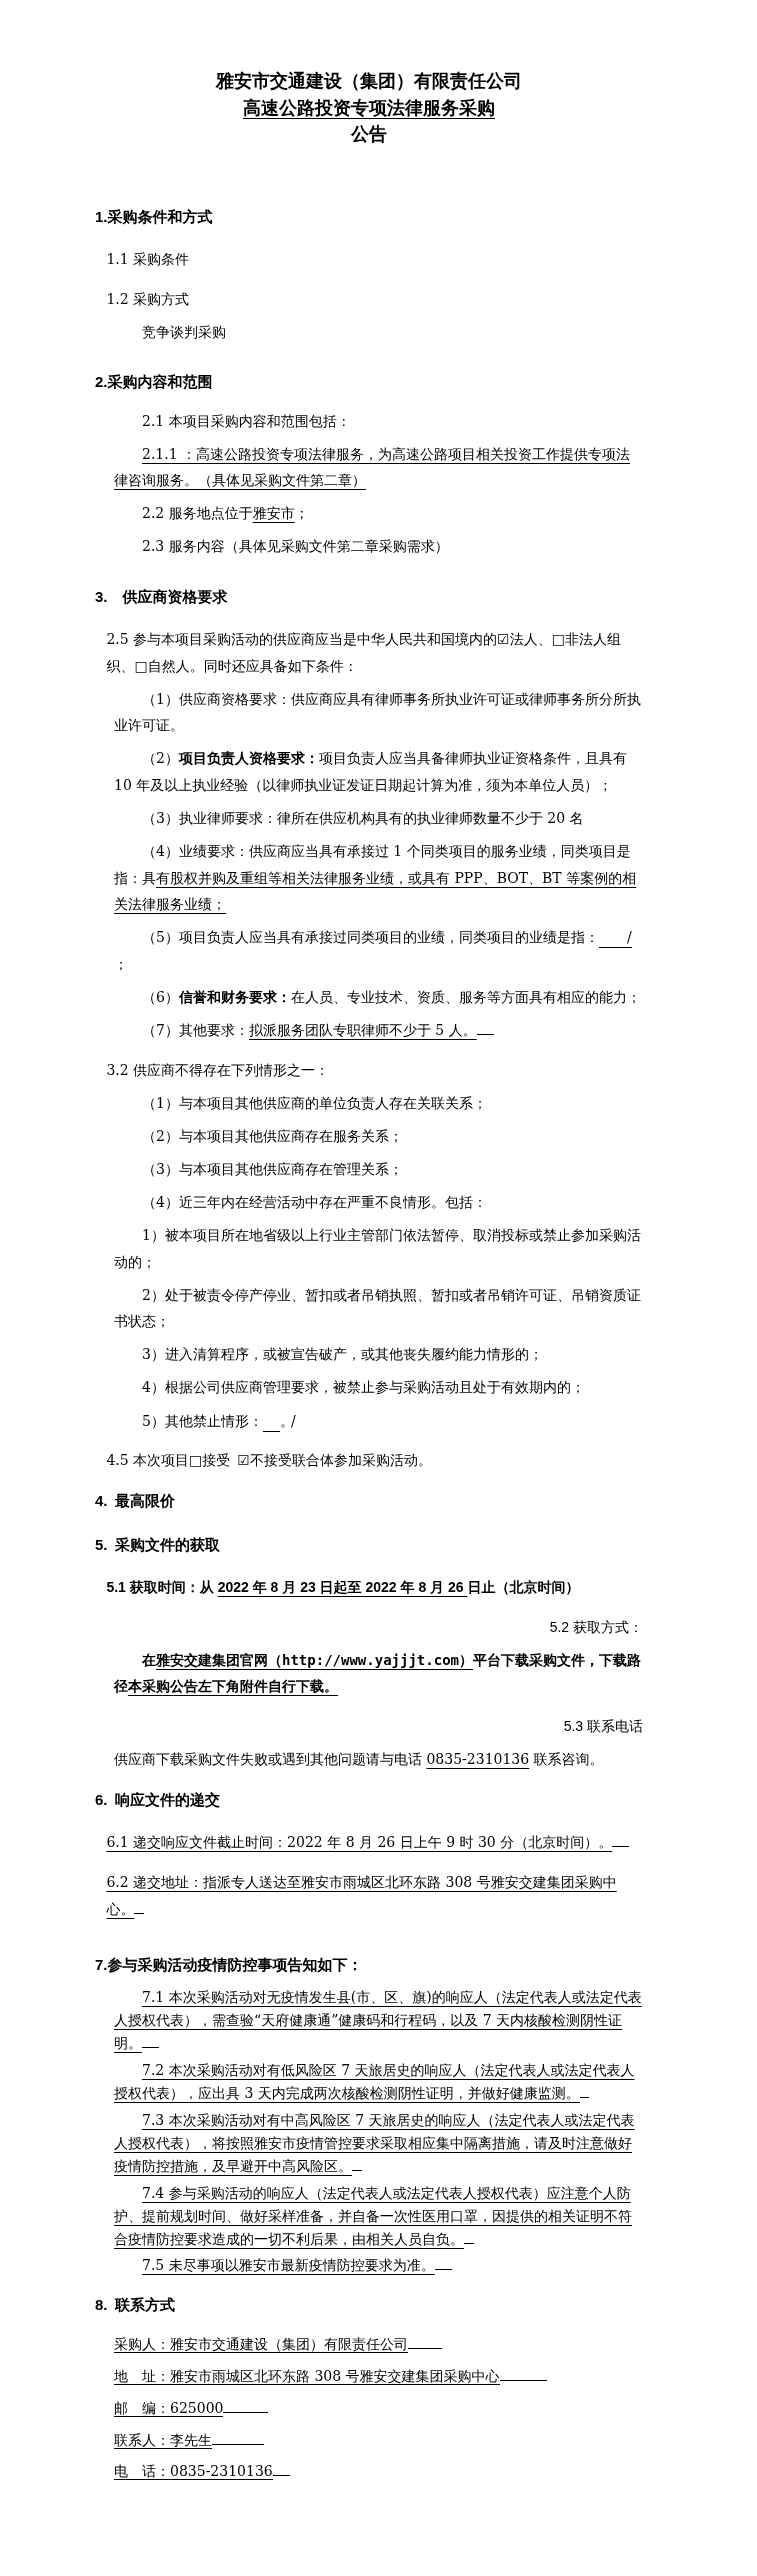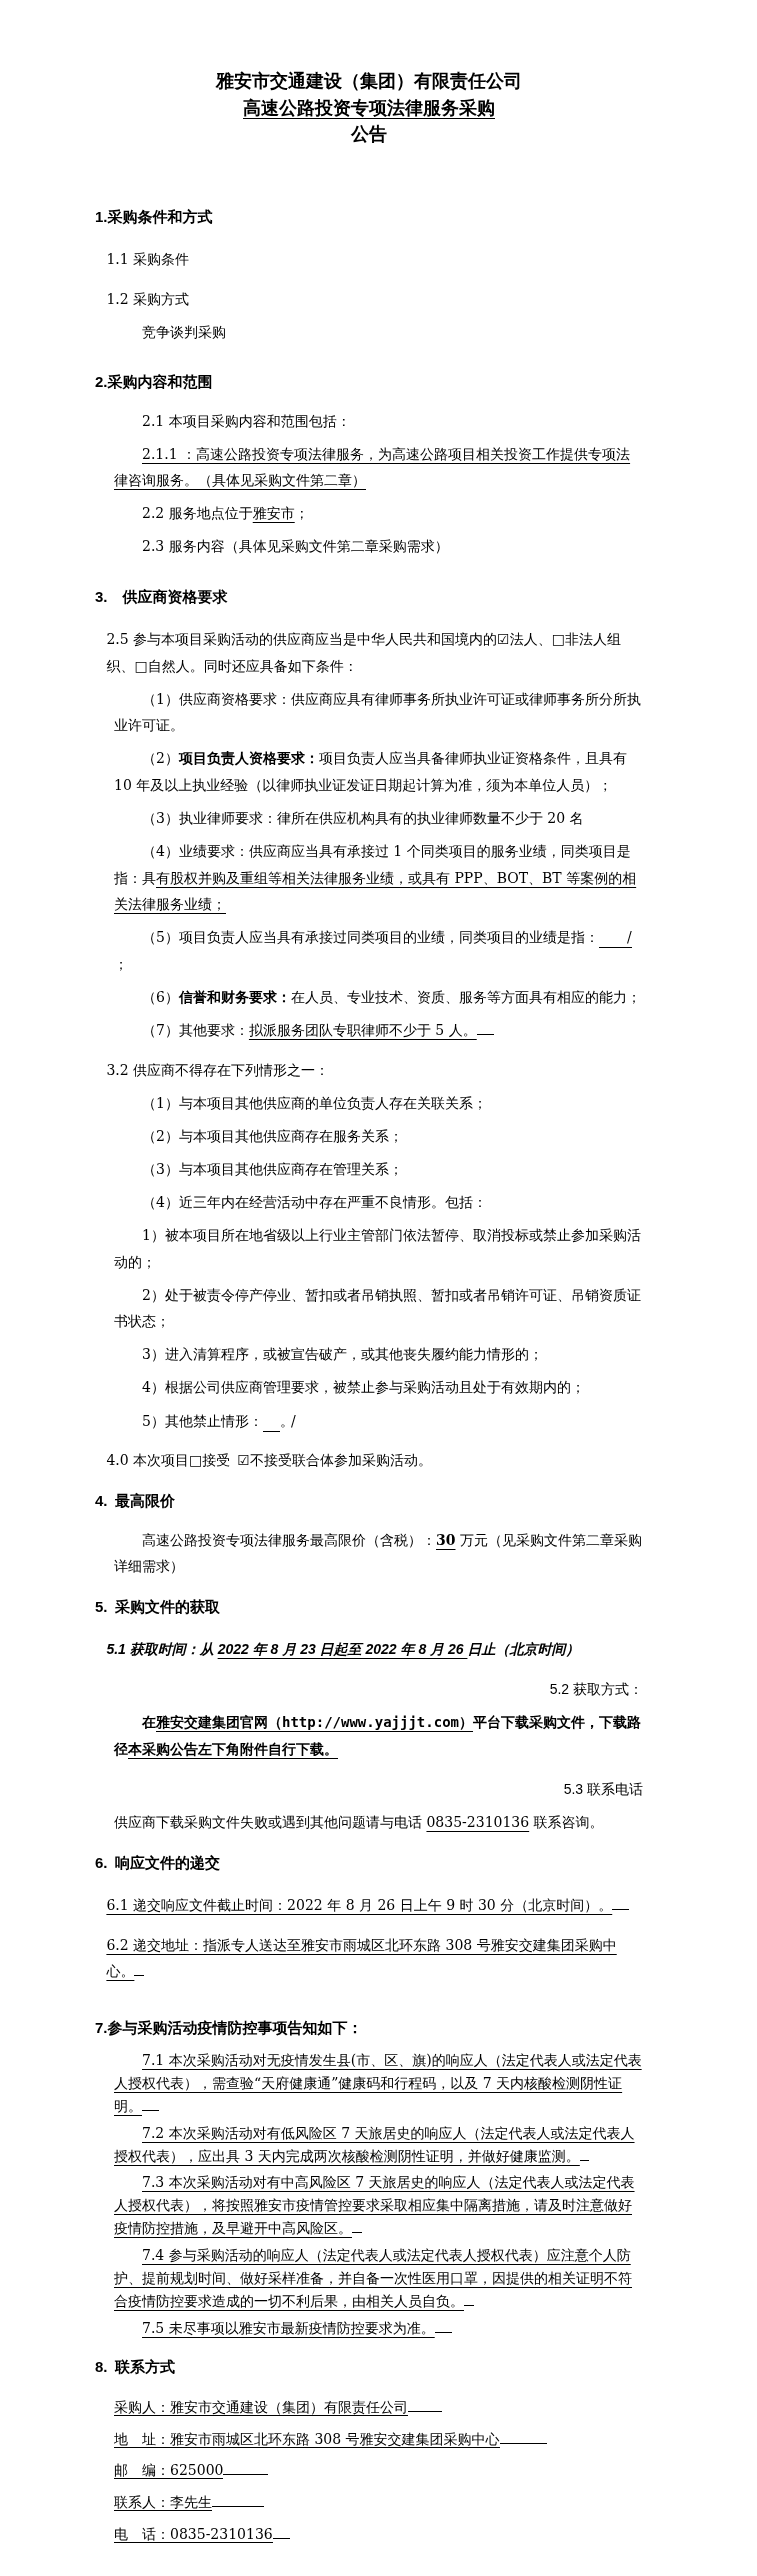--- a/index.html
+++ b/index.html
@@ -14,21 +14,21 @@
   h2.tightTop{margin-top:11.4px;}
   h2.covid{margin-top:27px;margin-bottom:1.9px;}
   
   .sub{margin:13.3px 0 0 11.4px;}          
   .p{margin:6.6px 0 0 19px;}             
   .ind{text-indent:28px;}
   .numitem{margin:6.6px 0 0 19px;text-indent:28px;}
   .covid-p{line-height:23px;margin:3.8px 0 0 19px;text-indent:28px;}
   .u{text-decoration:underline;text-underline-offset:3.8px;text-decoration-thickness:0.9px;}
   .b{font-weight:bold;}
-  .hei{font-family:"Liberation Sans","DejaVu Sans",sans-serif;font-weight:600;font-style:italic;}
+  .hei{font-family:"Liberation Sans","DejaVu Sans",sans-serif;font-weight:600;}
   .hei-light{font-family:"Liberation Sans","DejaVu Sans",sans-serif;text-align:right;}
   .mono{font-family:"DejaVu Sans Mono",monospace;}
   .cb{font-family:"DejaVu Sans",sans-serif;}
   .slot{display:inline-block;min-width:15px;border-bottom:0.9px solid #000;text-align:center;line-height:19px;}
   .tail{display:inline-block;border-bottom:0.9px solid #000;height:1em;vertical-align:baseline;}
   .w10{width:9.5px}.w18{width:17px}.w36{width:34px}.w48{width:45px}.w50{width:47px}.w55{width:52px}
   
   .contact-line{margin:3.8px 0 0 19px;line-height:28px;}
   .contact-line .fld{border-bottom:0.9px solid #000;}
   .contact-block{margin-top:7.6px;}
@@ -72,26 +72,25 @@
     <p class="sub">3.2 供应商不得存在下列情形之一：</p>
     <p class="numitem">（1）与本项目其他供应商的单位负责人存在关联关系；</p>
     <p class="numitem">（2）与本项目其他供应商存在服务关系；</p>
     <p class="numitem">（3）与本项目其他供应商存在管理关系；</p>
     <p class="numitem">（4）近三年内在经营活动中存在严重不良情形。包括：</p>
     <p class="numitem">1）被本项目所在地省级以上行业主管部门依法暂停、取消投标或禁止参加采购活动的；</p>
     <p class="numitem">2）处于被责令停产停业、暂扣或者吊销执照、暂扣或者吊销许可证、吊销资质证书状态；</p>
     <p class="numitem">3）进入清算程序，或被宣告破产，或其他丧失履约能力情形的；</p>
     <p class="numitem">4）根据公司供应商管理要求，被禁止参与采购活动且处于有效期内的；</p>
     <p class="numitem"><span>5）其他禁止情形：</span><span class="slot w18">/</span><span>。</span></p>
-    <p class="sub"><span>4.0 本次项目</span><span class="cb">□</span><span>接受 </span><span class="cb">☑</span><span>不接受联合体参加采购活动。</span></p>
+    <p class="sub"><span>4.5 本次项目</span><span class="cb">□</span><span>接受 </span><span class="cb">☑</span><span>不接受联合体参加采购活动。</span></p>
   </section>
 
   <section>
     <h2 class="tightTop">4. 最高限价</h2>
-    <p class="p ind"><span>高速公路投资专项法律服务最高限价（含税）：</span><span class="b u">30</span><span> 万元（见采购文件第二章采购详细需求）</span></p>
   </section>
 
   <section>
     <h2 class="tightTop">5. 采购文件的获取</h2>
     <p class="sub hei"><span>5.1 获取时间：从 </span><span class="u">2022 年 8 月 23 日起至 2022 年 8 月 26 </span><span>日止（北京时间）</span></p>
     <p class="sub hei-light">5.2 获取方式：</p>
     <p class="p ind b"><span>在</span><span class="u">雅安交建集团官网（</span><span class="u mono">http://www.yajjjt.com</span><span class="u">）</span><span>平台下载采购文件，下载路径</span><span class="u">本采购公告左下角附件自行下载。</span></p>
     <p class="sub hei-light">5.3 联系电话</p>
     <p class="p"><span>供应商下载采购文件失败或遇到其他问题请与电话 </span><span class="u">0835-2310136</span><span> 联系咨询。</span></p>
   </section>

